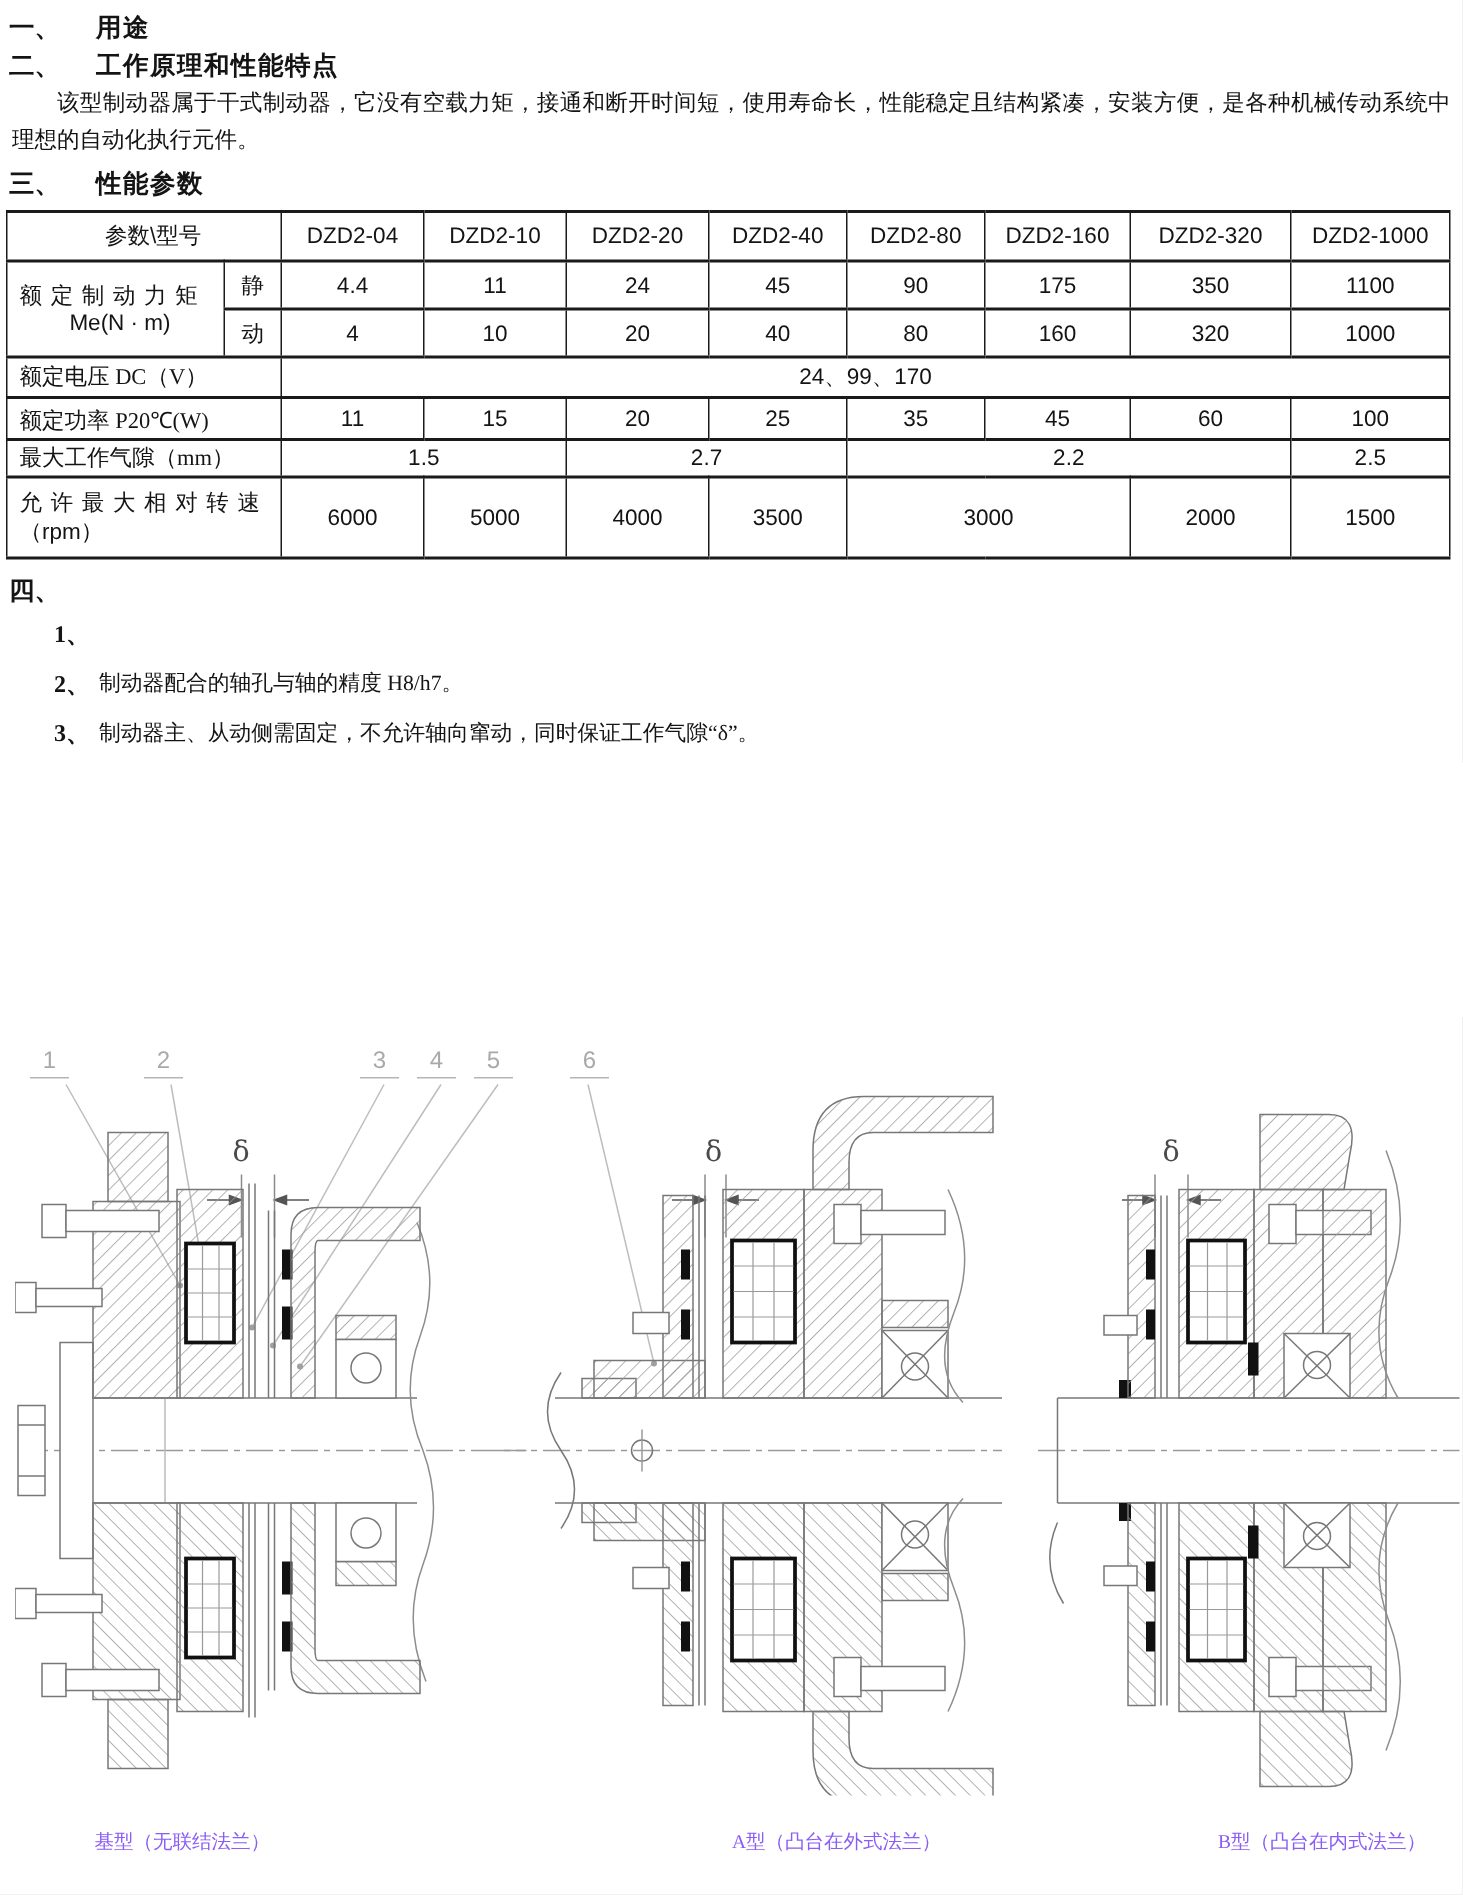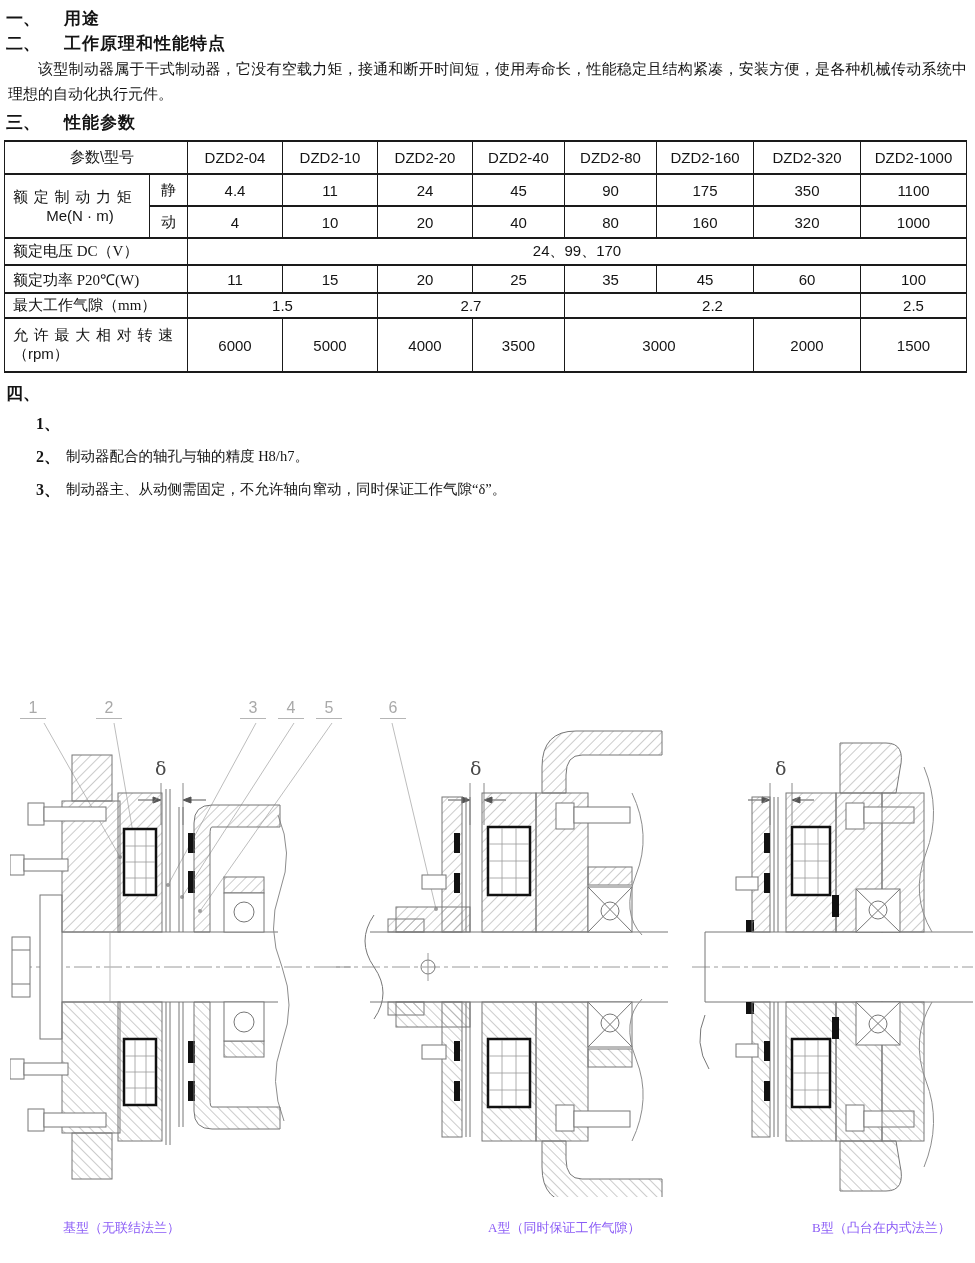--- a/index.html
+++ b/index.html
@@ -361,17 +361,17 @@
     <span class="callout" style="left:240px;top:3px">3</span>
     <span class="callout" style="left:278px;top:3px">4</span>
     <span class="callout" style="left:316px;top:3px">5</span>
     <span class="callout" style="left:380px;top:3px">6</span>
 
     <span class="delta" style="left:155px;top:62px">δ</span>
     <span class="delta" style="left:470px;top:62px">δ</span>
     <span class="delta" style="left:775px;top:62px">δ</span>
 
     <span class="caption" style="left:63px">基型（无联结法兰）</span>
-    <span class="caption" style="left:488px">A型（同时保证工作气隙）</span>
+    <span class="caption" style="left:488px">A型（凸台在外式法兰）</span>
     <span class="caption" style="left:812px">B型（凸台在内式法兰）</span>
   </div>
 
 </div>
 
 </body></html>

